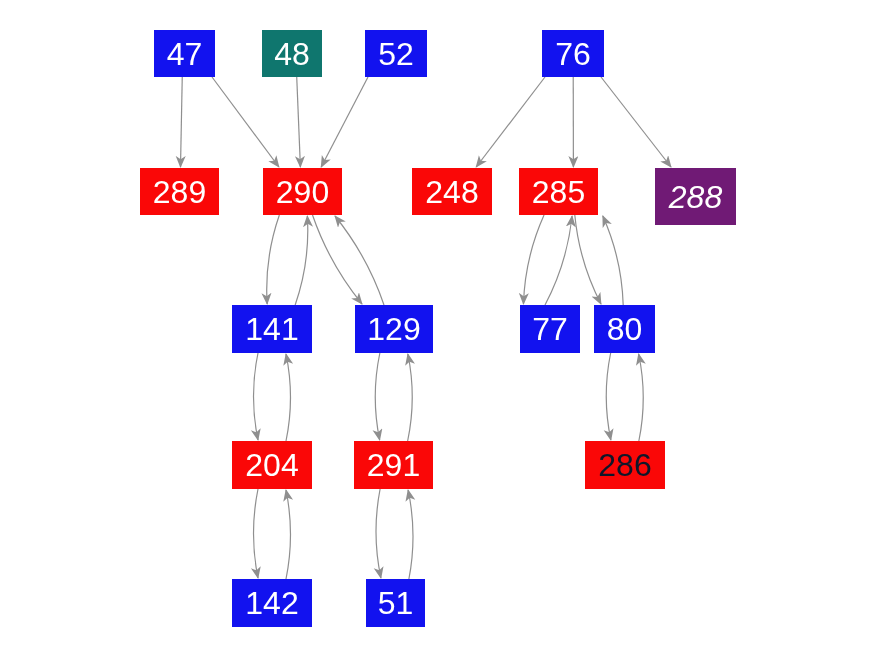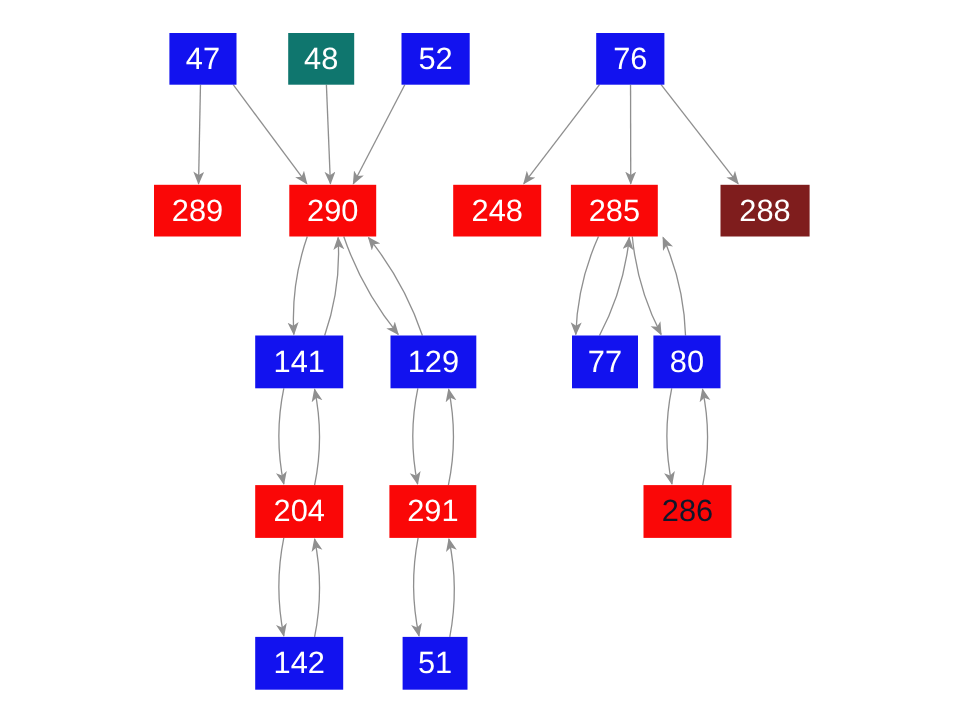--- a/index.html
+++ b/index.html
@@ -21,21 +21,21 @@
     top: 0;
     width: 875px;
     height: 656px;
   }
   .graph-node {
     position: absolute;
     display: flex;
     align-items: center;
     justify-content: center;
     color: #ffffff;
-    font-size: 28px;
+    font-size: 32px;
     line-height: 1;
     user-select: none;
   }
 </style>
 </head>
 <body>
 
 <div id="canvas">
   <svg id="edge-layer" width="875" height="656" viewBox="0 0 875 656" xmlns="http://www.w3.org/2000/svg">
     <defs>
@@ -73,21 +73,21 @@
   </svg>
   <div id="nodes">
       <div class="graph-node" style="left: 154px; top: 30px; width: 61px; height: 47px; background: rgb(18, 18, 239); color: rgb(255, 255, 255);">47</div>
       <div class="graph-node" style="left: 262px; top: 30px; width: 60px; height: 47px; background: #0f766e; color: rgb(255, 255, 255);">48</div>
       <div class="graph-node" style="left: 365px; top: 30px; width: 62px; height: 47px; background: rgb(18, 18, 239); color: rgb(255, 255, 255);">52</div>
       <div class="graph-node" style="left: 542px; top: 30px; width: 62px; height: 47px; background: rgb(18, 18, 239); color: rgb(255, 255, 255);">76</div>
       <div class="graph-node" style="left: 140px; top: 168px; width: 79px; height: 47px; background: rgb(250, 7, 7); color: rgb(255, 255, 255);">289</div>
       <div class="graph-node" style="left: 263px; top: 168px; width: 79px; height: 47px; background: rgb(250, 7, 7); color: rgb(255, 255, 255);">290</div>
       <div class="graph-node" style="left: 412px; top: 168px; width: 80px; height: 47px; background: rgb(250, 7, 7); color: rgb(255, 255, 255);">248</div>
       <div class="graph-node" style="left: 519px; top: 168px; width: 79px; height: 47px; background: rgb(250, 7, 7); color: rgb(255, 255, 255);">285</div>
-      <div class="graph-node" style="left: 655px; top: 168px; width: 81px; height: 47px; background: #7f1d1d; color: rgb(255, 255, 255);">288</div>
+      <div class="graph-node" style="left: 655px; top: 168px; width: 81px; height: 57px; background: #701a75; color: rgb(255, 255, 255); font-style: italic;">288</div>
       <div class="graph-node" style="left: 232px; top: 305px; width: 80px; height: 48px; background: rgb(18, 18, 239); color: rgb(255, 255, 255);">141</div>
       <div class="graph-node" style="left: 355px; top: 305px; width: 78px; height: 48px; background: rgb(18, 18, 239); color: rgb(255, 255, 255);">129</div>
       <div class="graph-node" style="left: 492px; top: 305px; width: 60px; height: 48px; background: rgb(18, 18, 239); color: rgb(255, 255, 255); margin-left: 28px;">77</div>
       <div class="graph-node" style="left: 594px; top: 305px; width: 61px; height: 48px; background: rgb(18, 18, 239); color: rgb(255, 255, 255);">80</div>
       <div class="graph-node" style="left: 232px; top: 441px; width: 80px; height: 48px; background: rgb(250, 7, 7); color: rgb(255, 255, 255);">204</div>
       <div class="graph-node" style="left: 354px; top: 441px; width: 79px; height: 48px; background: rgb(250, 7, 7); color: rgb(255, 255, 255);">291</div>
       <div class="graph-node" style="left: 585px; top: 441px; width: 80px; height: 48px; background: rgb(250, 7, 7); color: #0f172a;">286</div>
       <div class="graph-node" style="left: 232px; top: 579px; width: 80px; height: 48px; background: rgb(18, 18, 239); color: rgb(255, 255, 255);">142</div>
       <div class="graph-node" style="left: 366px; top: 579px; width: 59px; height: 48px; background: rgb(18, 18, 239); color: rgb(255, 255, 255);">51</div>
     </div>

